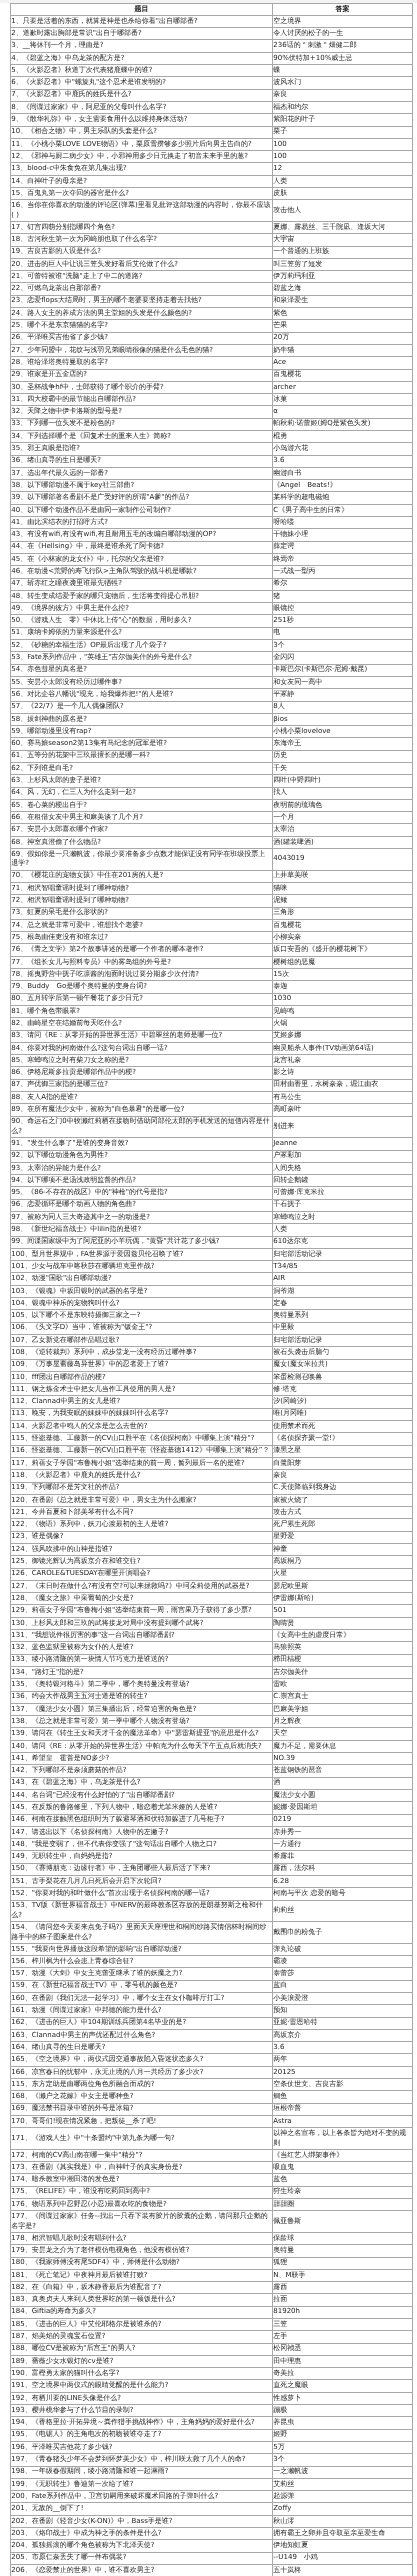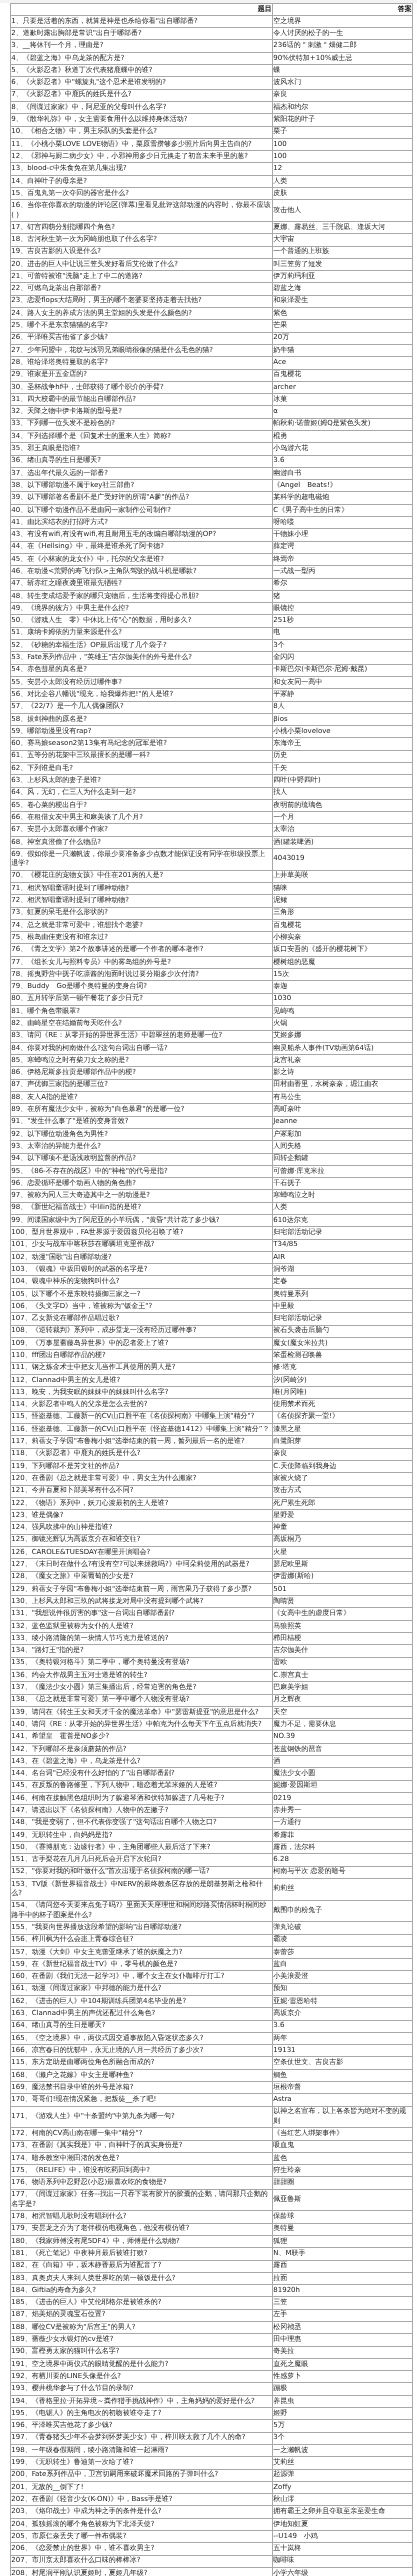--- a/index.html
+++ b/index.html
@@ -3,21 +3,21 @@
 <meta charset="utf-8">
 <style>
   html, body { margin: 0; padding: 0; background: #ffffff; }
   body { width: 417px; height: 3664px; position: relative; overflow: hidden;
          font-family: "DejaVu Sans", "Liberation Sans", sans-serif; color: #222; }
   .topbar { position: absolute; left: 0; top: 0; width: 417px; height: 3.1px; background: #f3f3f3; }
   .qa-table { position: absolute; left: 9.8px; top: 3.1px; width: 402px;
               border-collapse: collapse; table-layout: fixed; font-size: 7px; line-height: 9.8px; }
   .qa-table th, .qa-table td { border: 0.5px solid #a8a8a8; padding: 0.5px 0 0.5px 0.5px; vertical-align: middle;
                                word-break: break-all; }
-  .qa-table th { font-weight: bold; text-align: right; height: 9.8px; font-size: 7px; }
+  .qa-table th { font-weight: bold; text-align: center; height: 9.8px; font-size: 7px; }
   .qa-table col.c-q { width: 262px; }
   .qa-table col.c-a { width: 140px; }
   .qa-table td { height: 10.3px; }
 </style>
 </head>
 <body>
 
 <div class="topbar"></div>
 
 <table class="qa-table">
@@ -378,20 +378,24 @@
       </tr>
       <tr>
         <td>88、友人A指的是谁?</td>
         <td>有马公生</td>
       </tr>
       <tr>
         <td>89、在所有魔法少女中，被称为"白色暴君"的是哪一位?</td>
         <td>高町奈叶</td>
       </tr>
       <tr>
+        <td>90、命运石之门0中牧濑红莉栖在接吻时借助冈部伦太郎的手机发送的短信内容是什么?</td>
+        <td>别进来</td>
+      </tr>
+      <tr>
         <td>91、"发生什么事了"是谁的变身音效?</td>
         <td>Jeanne</td>
       </tr>
       <tr>
         <td>92、以下哪位动漫角色为男性?</td>
         <td>户冢彩加</td>
       </tr>
       <tr>
         <td>93、太宰治的异能力是什么?</td>
         <td>人间失格</td>
@@ -675,21 +679,21 @@
       <tr>
         <td>164、绪山真寻的生日是哪天?</td>
         <td>3.6</td>
       </tr>
       <tr>
         <td>165、《空之境界》中，两仪式因交通事故陷入昏迷状态多久?</td>
         <td>两年</td>
       </tr>
       <tr>
         <td>166、凉宫春日的忧郁中，永无止境的八月一共经历了多少次?</td>
-        <td>19131</td>
+        <td>20125</td>
       </tr>
       <tr>
         <td>115、东方定助是由哪两位角色所融合而成的?</td>
         <td>空条仗世文、吉良吉影</td>
       </tr>
       <tr>
         <td>168、《濑户之花嫁》中女主是哪种鱼?</td>
         <td>鲷鱼</td>
       </tr>
       <tr>

